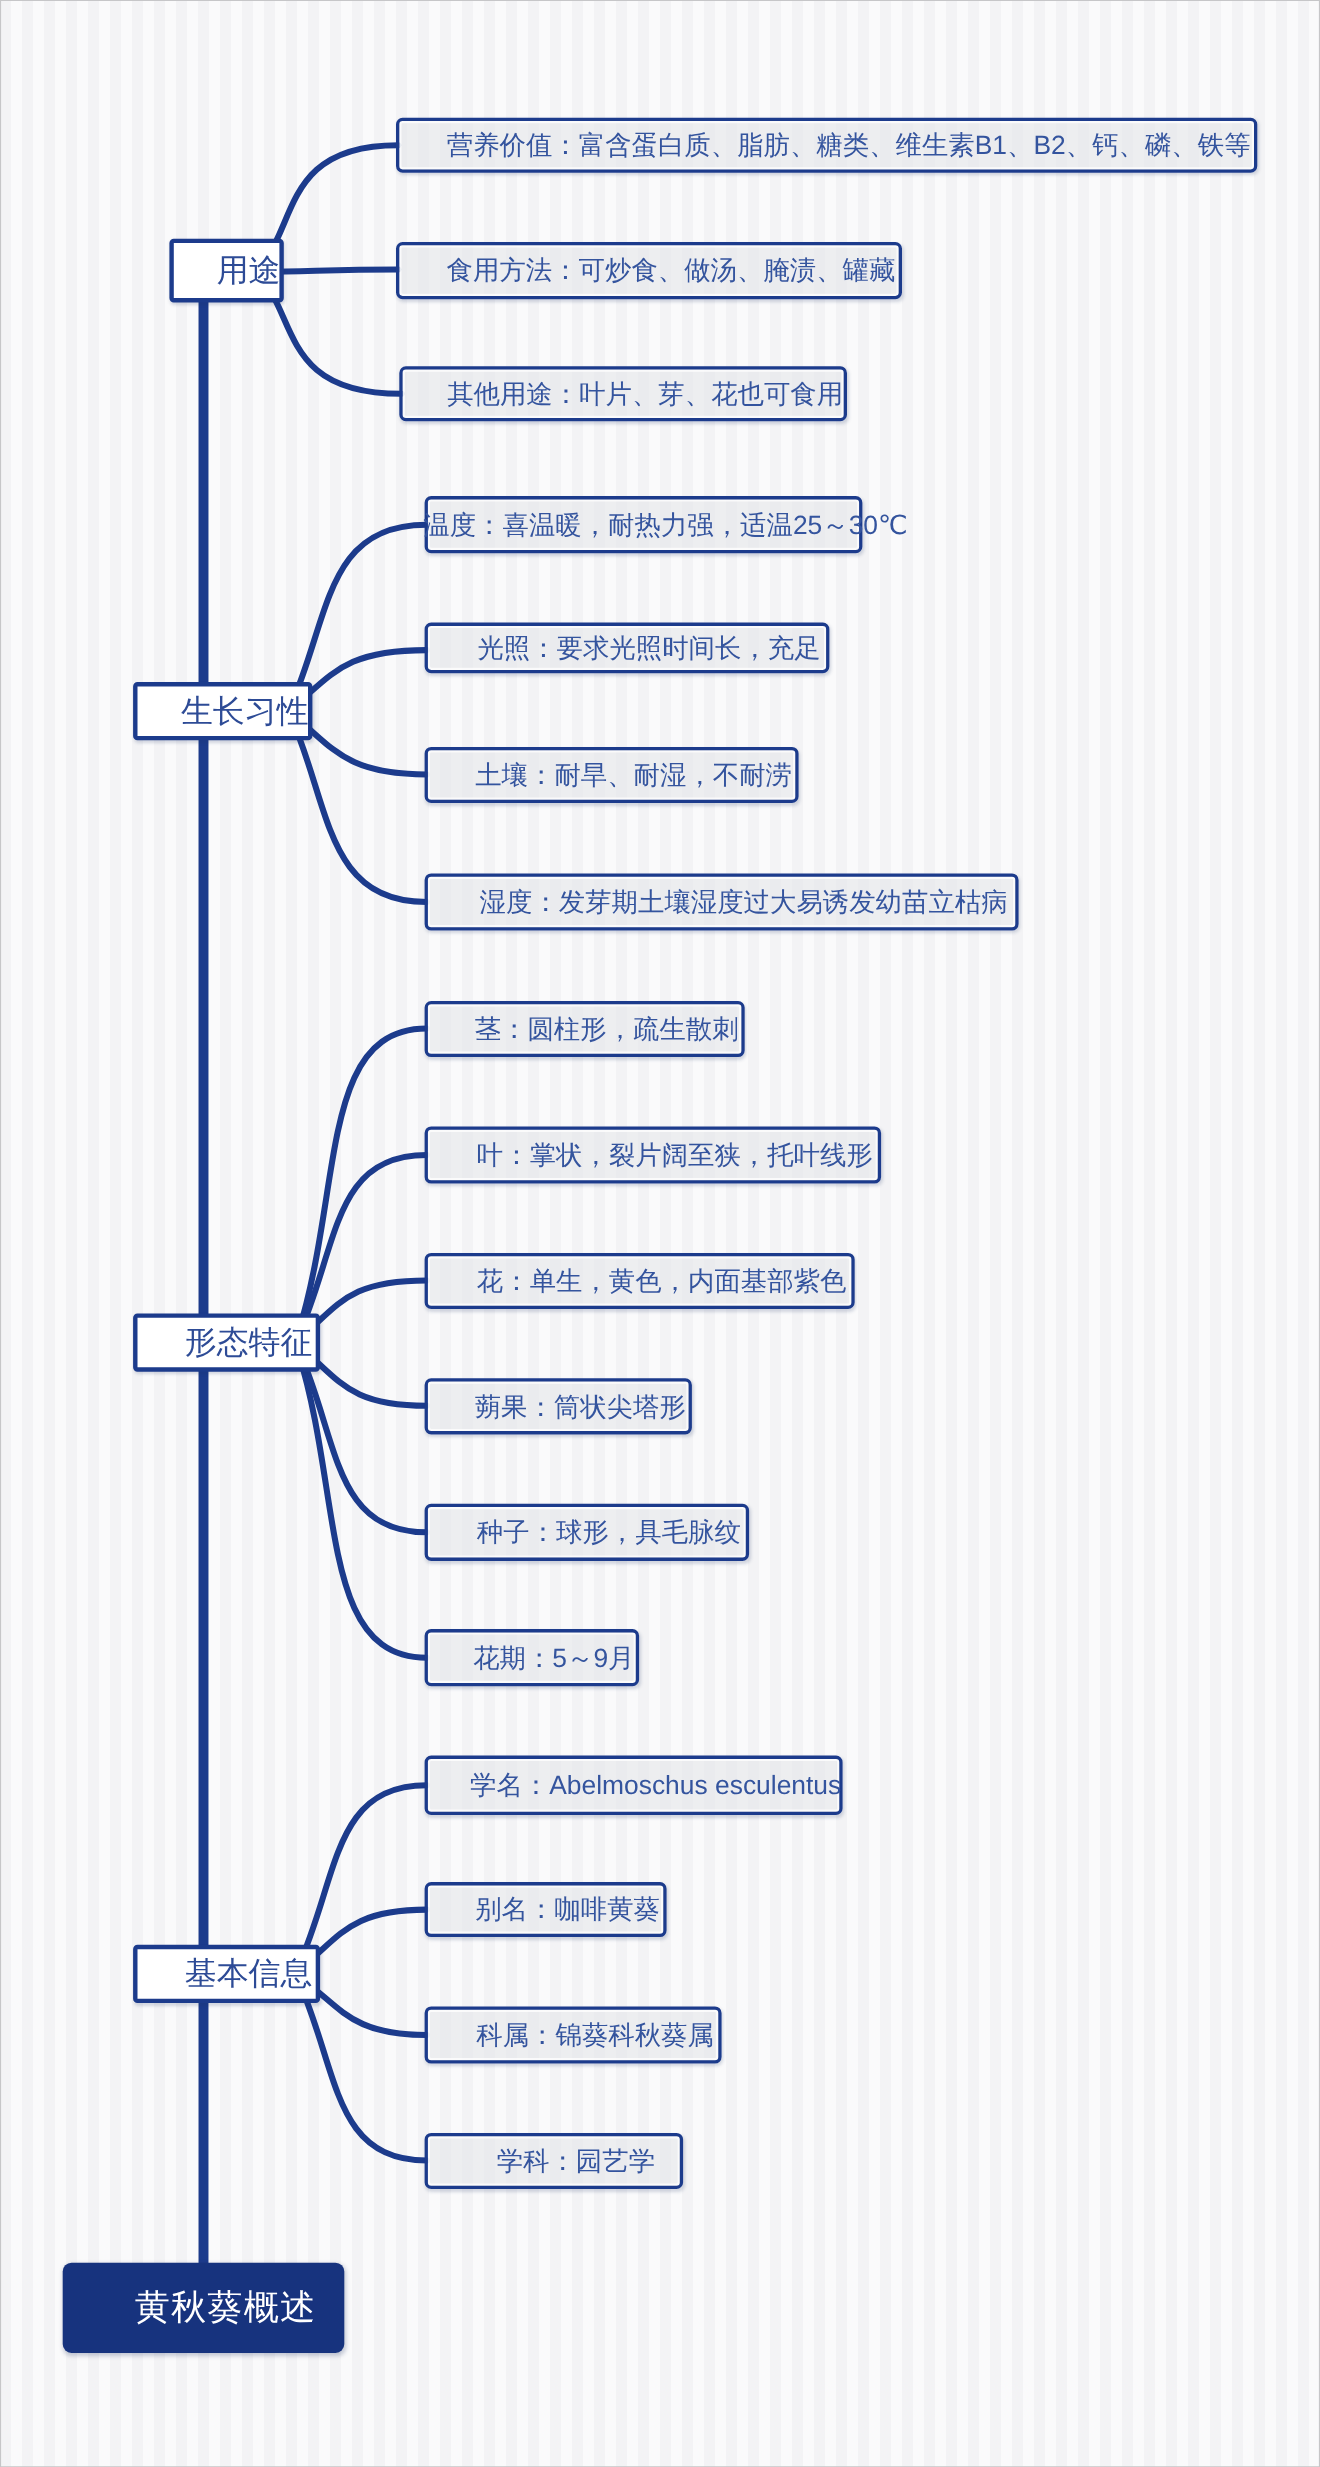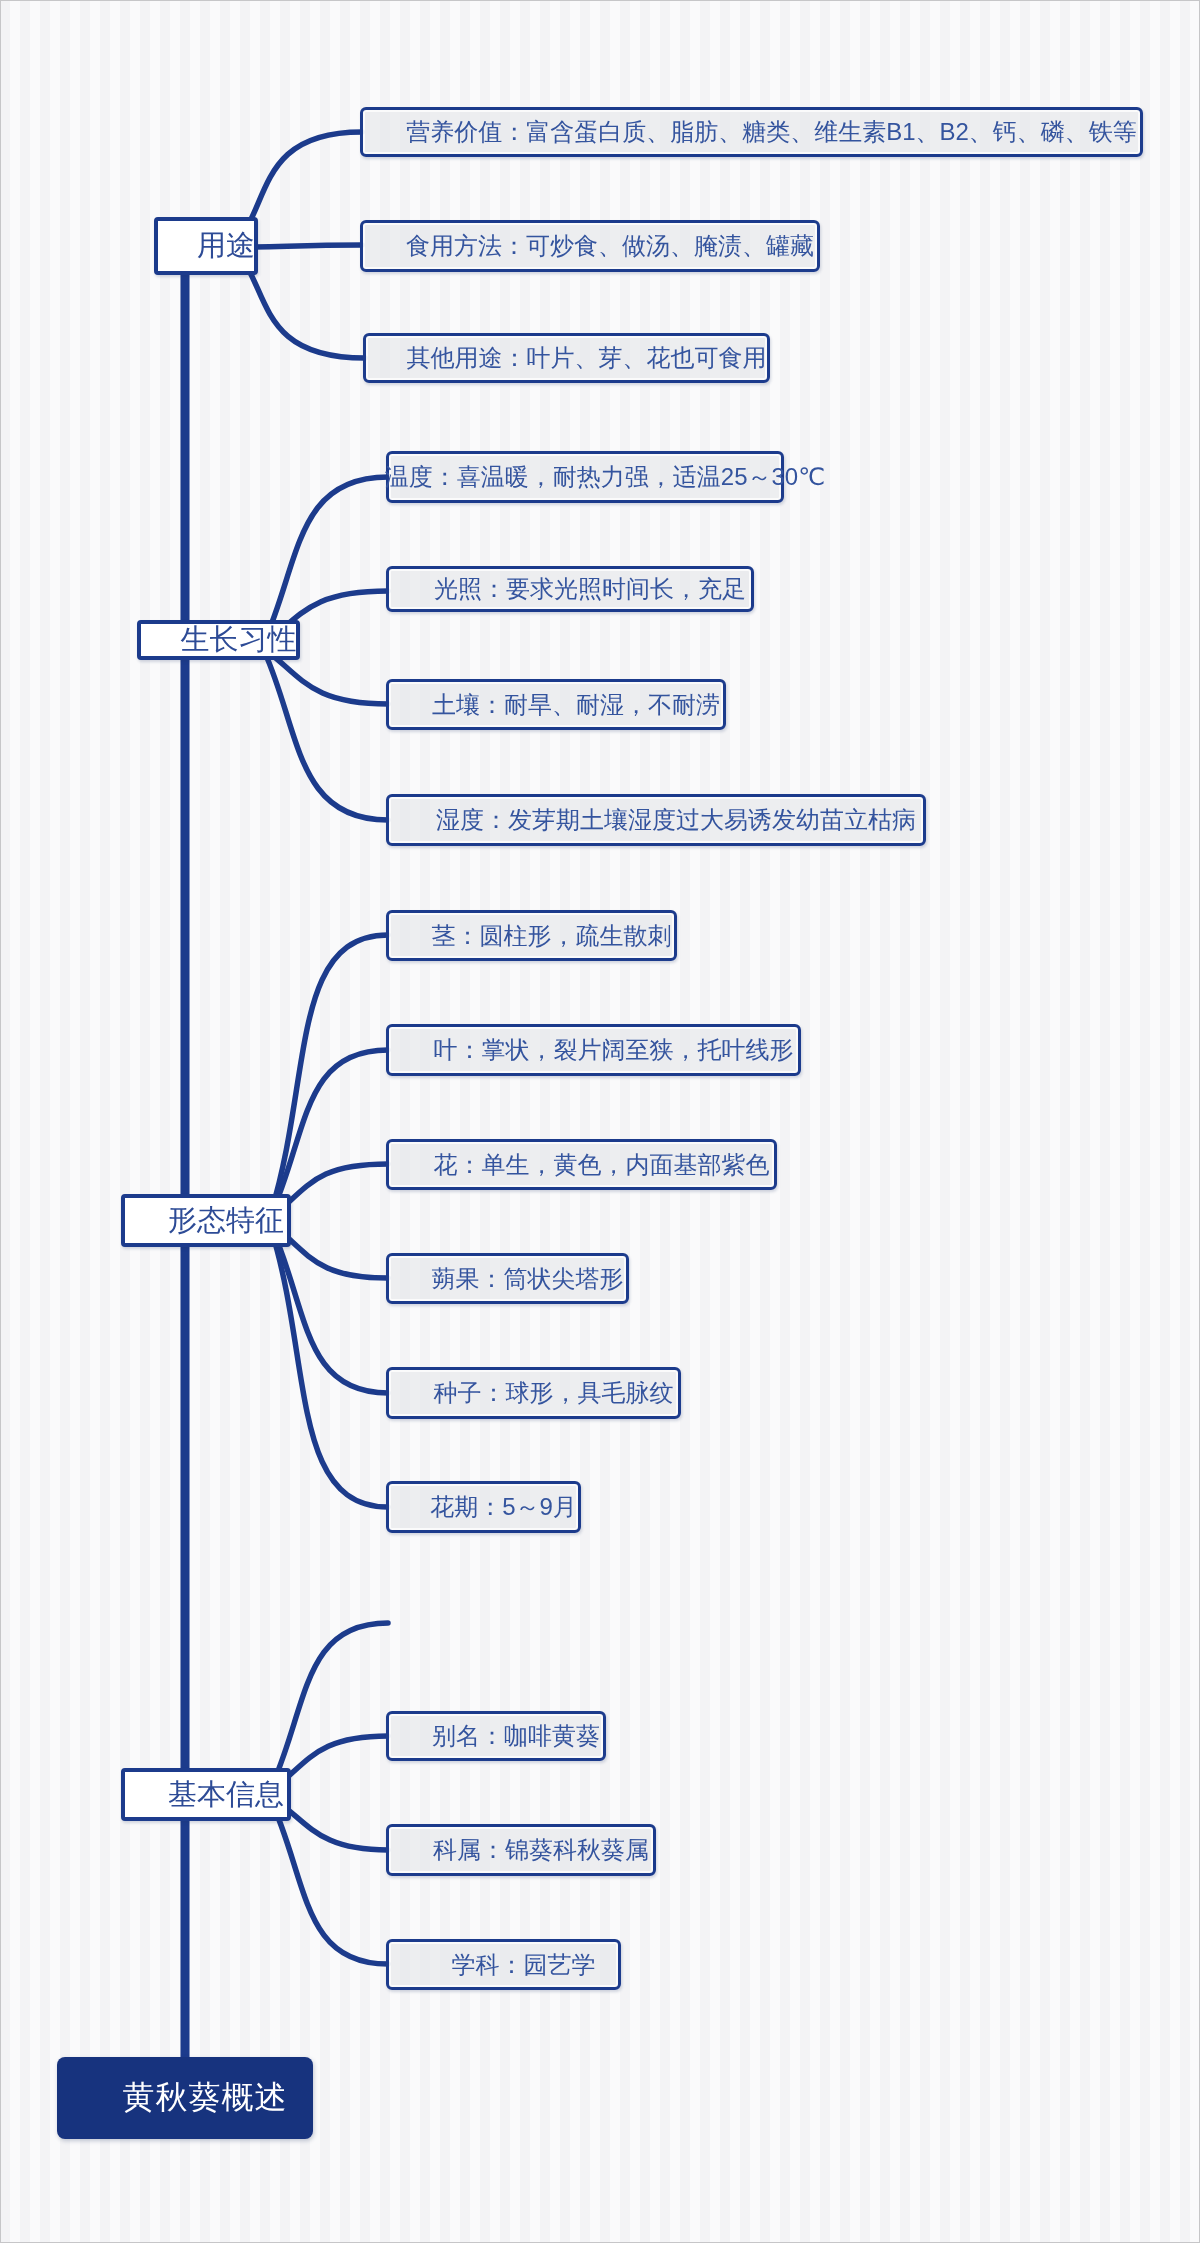--- a/index.html
+++ b/index.html
@@ -105,34 +105,35 @@
     <path d="M271 1791 C309 1762 316 1736 388 1736" stroke-width="5.5"></path>
     <path d="M271 1797 C309 1822 316 1850 388 1850" stroke-width="5.5"></path>
     <path d="M271 1800 C308 1882 302 1964 388 1964" stroke-width="5.5"></path>
   </svg>
 
   <div class="node branch" style="left:133px;top:217px;width:104px;height:58px">用途</div>
   <div class="node child" style="left:360px;top:107px;width:783px;height:50px">营养价值：富含蛋白质、脂肪、糖类、维生素B1、B2、钙、磷、铁等</div>
   <div class="node child" style="left:360px;top:220px;width:460px;height:52px">食用方法：可炒食、做汤、腌渍、罐藏</div>
   <div class="node child" style="left:363px;top:333px;width:407px;height:50px">其他用途：叶片、芽、花也可食用</div>
 
-  <div class="node branch" style="left:116px;top:620px;width:163px;height:40px">生长习性</div>
+  <div class="node branch" style="left:100px;top:620px;width:163px;height:53px">生长习性</div>
   <div class="node child" style="left:386px;top:451px;width:398px;height:52px">温度：喜温暖，耐热力强，适温25～30℃</div>
   <div class="node child" style="left:386px;top:566px;width:368px;height:46px">光照：要求光照时间长，充足</div>
   <div class="node child" style="left:386px;top:679px;width:340px;height:51px">土壤：耐旱、耐湿，不耐涝</div>
   <div class="node child" style="left:386px;top:794px;width:540px;height:52px">湿度：发芽期土壤湿度过大易诱发幼苗立枯病</div>
 
   <div class="node branch" style="left:100px;top:1194px;width:170px;height:53px">形态特征</div>
   <div class="node child" style="left:386px;top:910px;width:291px;height:51px">茎：圆柱形，疏生散刺</div>
   <div class="node child" style="left:386px;top:1024px;width:415px;height:52px">叶：掌状，裂片阔至狭，托叶线形</div>
   <div class="node child" style="left:386px;top:1139px;width:391px;height:51px">花：单生，黄色，内面基部紫色</div>
   <div class="node child" style="left:386px;top:1253px;width:243px;height:51px">蒴果：筒状尖塔形</div>
   <div class="node child" style="left:386px;top:1367px;width:295px;height:52px">种子：球形，具毛脉纹</div>
   <div class="node child" style="left:386px;top:1481px;width:195px;height:52px">花期：5～9月</div>
 
   <div class="node branch" style="left:100px;top:1768px;width:170px;height:53px">基本信息</div>
+  <div class="node child" style="left:386px;top:1596px;width:380px;height:54px">学名：Abelmoschus esculentus</div>
   <div class="node child" style="left:386px;top:1711px;width:220px;height:50px">别名：咖啡黄葵</div>
   <div class="node child" style="left:386px;top:1824px;width:270px;height:52px">科属：锦葵科秋葵属</div>
   <div class="node child" style="left:386px;top:1939px;width:235px;height:51px">学科：园艺学</div>
 
   <div class="node root" style="left:57px;top:2057px;width:256px;height:82px">黄秋葵概述</div>
 
 </div>
 
 </body></html>

